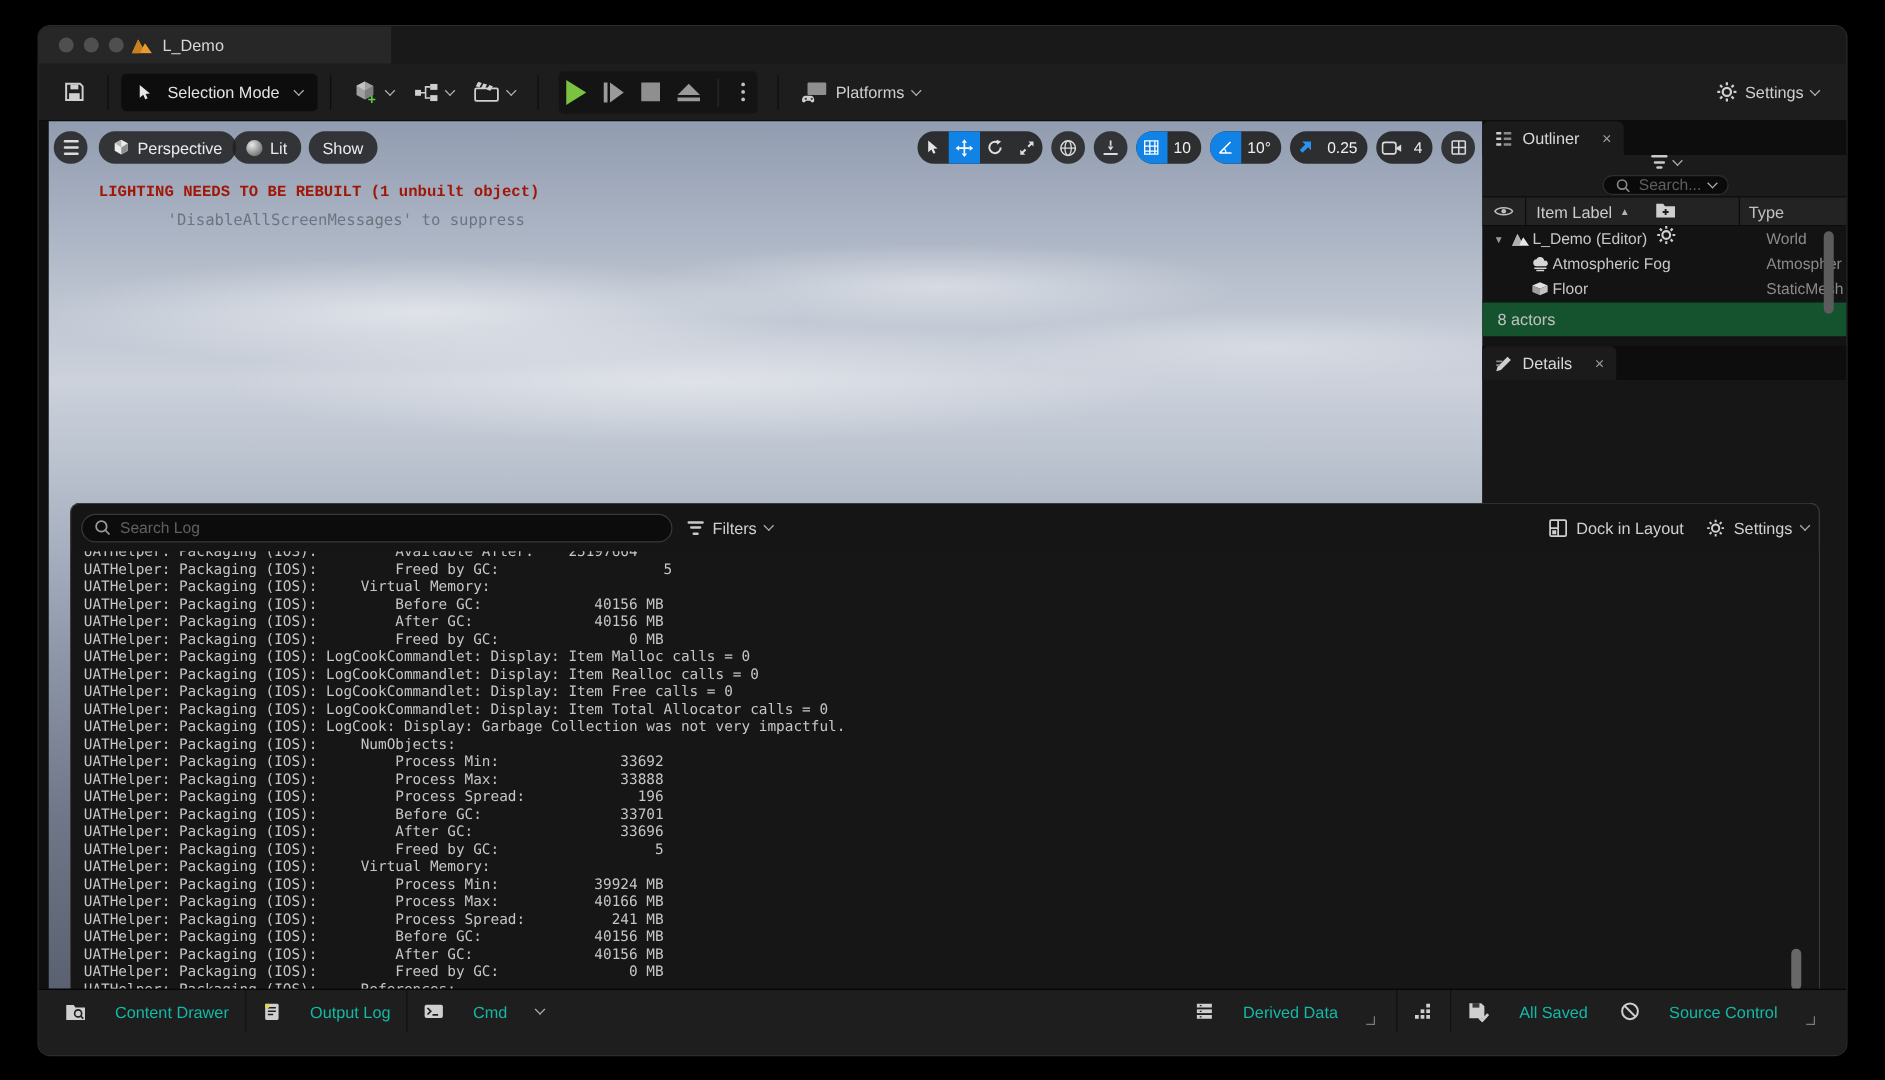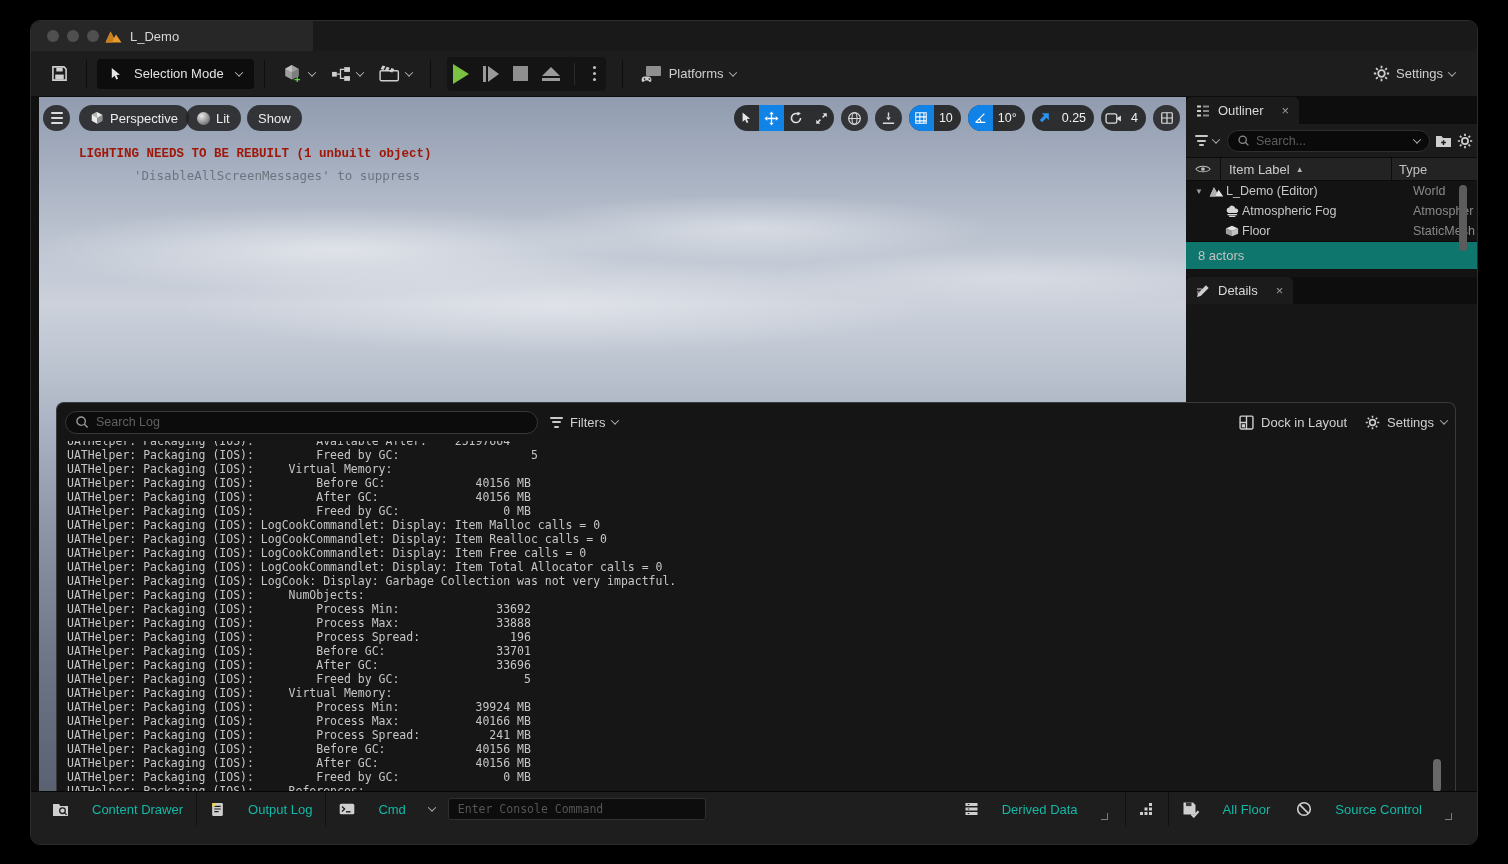--- a/index.html
+++ b/index.html
@@ -70,40 +70,40 @@
   .warning .w1 { font-size:12.5px; font-weight:bold; letter-spacing:0;font-family:Liberation Mono, monospace; }
   .warning .w2 { font-size:12.5px; margin-top:6px; }
   .warning .w3 { font-size:12.5px; margin-top:7px; margin-left:55px; color:rgba(90,95,105,.75); }
 
   
   .rpanel { position:absolute; left:1155px; top:0; width:293px; height:694px; background:#131313; }
   .tabstrip { position:relative; width:100%; height:27px; background:#0d0d0d; }
   .tab { position:absolute; left:0; top:0; height:27px; background:#1b1b1b; border-radius:5px 5px 0 0;
          display:flex; align-items:center; gap:8px; padding:0 10px; color:#d9d9d9; font-size:13px; }
   .tab .close { color:#9c9c9c; font-size:13px; margin-left:10px; }
-  .ol-search-row { display:flex; align-items:center; height:33px; padding:0 6px; gap:5px; background:#1b1b1b; }
+  .ol-search-row { display:flex; align-items:center; height:33px; padding:0 6px; gap:5px; background:#1b1b1b;flex-direction:column; }
   .funnel { display:flex; flex-direction:column; gap:2.5px; align-items:center; }
   .funnel i { height:2px; background:#c9c9c9; border-radius:1px; display:block; }
   .funnel i:nth-child(1){width:13px} .funnel i:nth-child(2){width:9px} .funnel i:nth-child(3){width:5px}
   .search-pill { flex:1; height:22px; background:#0a0a0a; border:1px solid #2e2e2e; border-radius:11px;
                  display:flex; align-items:center; gap:6px; padding:0 9px; color:#5e5e5e; font-size:12.5px; }
   .ol-header { display:flex; align-items:center; height:24px; background:#232323; border-top:1px solid #0c0c0c;
                border-bottom:1px solid #0c0c0c; color:#cccccc; font-size:13px; }
   .ol-hdr-eye { width:34px; display:flex; justify-content:center; }
   .ol-hdr-label { flex:1; display:flex; align-items:center; gap:6px; border-left:1px solid #0c0c0c; padding-left:8px; height:100%; }
   .ol-hdr-type { width:88px; border-left:1px solid #0c0c0c; padding-left:7px; height:100%; display:flex; align-items:center; color:#c2c2c2; }
   .sortarrow { font-size:8px; color:#b3b3b3; }
   .ol-rows { position:relative; }
   .ol-row { display:flex; align-items:center; height:20px; font-size:12.5px; color:#c7c7c7; }
   .ol-exp { width:14px; text-align:center; font-size:8px; color:#9a9a9a; }
   .ol-icon { width:20px; display:flex; justify-content:center; align-items:center; }
   .ol-label { flex:1; white-space:nowrap; overflow:hidden; }
   .ol-type { width:66px; white-space:nowrap; overflow:hidden; color:#8a8a8a; }
   .ol-scroll { position:absolute; right:12px; top:4px; width:8px; height:66px; background:#5c5c5c; border-radius:4px; }
-  .ol-footer { height:28px; background:#0f766e; border-top:1px solid #0c0c0c; display:flex; align-items:center;
+  .ol-footer { height:28px; background:#14532d; border-top:1px solid #0c0c0c; display:flex; align-items:center;
                padding-left:12px; color:#c2c2c2; font-size:13px; width:100%; }
   .details-strip { margin-top:8px; }
   .details-body { height:100%; background:#161616; }
 
   
   .logpanel { position:absolute; left:25px; top:305px; width:1400px; height:465px;
               background:#151515; border:1px solid #3a3a3a; border-bottom:none; border-radius:8px 8px 0 0; }
   .log-head { position:relative; height:38px; display:flex; align-items:center; padding:0 8px; }
   .log-search { width:473px; height:23px; border:1px solid #383838; background:#0c0c0c; border-radius:12px;
                 display:flex; align-items:center; gap:7px; padding:0 9px; color:#606060; font-size:12.5px; }
@@ -544,23 +544,20 @@
       <div class="sb-sep"></div>
       <div class="sb-btn">
         <svg width="16" height="12" viewBox="0 0 16 12">
           <rect x="0.7" y="0.7" width="14.6" height="10.6" rx="1.5" fill="#cfcfcf"></rect>
           <path d="M3 3.4 L5.6 6 L3 8.6" fill="none" stroke="#1e1e1e" stroke-width="1.4"></path>
           <path d="M7 8.8 H11.5" stroke="#1e1e1e" stroke-width="1.4"></path>
         </svg>
         <span>Cmd</span>
         <span class="chv"></span>
       </div>
-      <div class="sb-input">
-        <span>Enter Console Command</span>
-      </div>
       <div class="sb-right">
         <div class="sb-btn">
           <svg width="15" height="14" viewBox="0 0 14 14">
             <rect x="1" y="1" width="12" height="3" fill="#cfcfcf"></rect>
             <rect x="1" y="5.5" width="12" height="3" fill="#cfcfcf"></rect>
             <rect x="1" y="10" width="12" height="3" fill="#cfcfcf"></rect>
             <path d="M3.3 2.5 H4.8 M3.3 7 H4.8 M3.3 11.5 H4.8" stroke="#1e1e1e" stroke-width="1"></path>
           </svg>
           <span>Derived Data</span>
           <span class="corner"></span>
@@ -579,21 +576,21 @@
           </svg>
         </div>
         <div class="sb-sep"></div>
         <div class="sb-btn">
           <svg width="18" height="17" viewBox="0 0 18 17">
             <path d="M1.5 1.5 H11 L13.5 4 V13.5 H1.5 Z" fill="#cfcfcf"></path>
             <rect x="4" y="1.5" width="5.5" height="3.6" fill="#3a3a3a"></rect>
             <path d="M9.5 13.2 L11.8 15.5 L16.5 10.3" fill="none" stroke="#cfcfcf" stroke-width="2.2"></path>
             <path d="M9.5 13.2 L11.8 15.5 L16.5 10.3" fill="none" stroke="#8a8a8a" stroke-width="0"></path>
           </svg>
-          <span>All Floor</span>
+          <span>All Saved</span>
         </div>
         <div class="sb-btn">
           <svg width="16" height="16" viewBox="0 0 16 16">
             <circle cx="8" cy="8" r="6.3" fill="none" stroke="#cfcfcf" stroke-width="1.6"></circle>
             <path d="M3.6 3.6 L12.4 12.4" stroke="#cfcfcf" stroke-width="1.6"></path>
           </svg>
           <span>Source Control</span>
           <span class="corner"></span>
         </div>
       </div>

